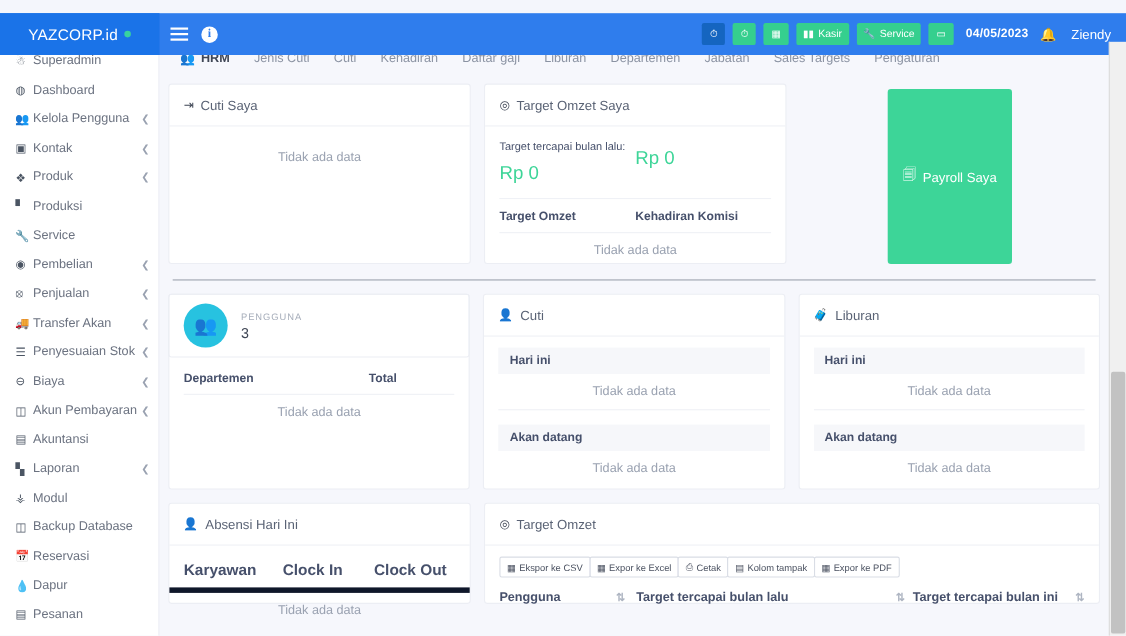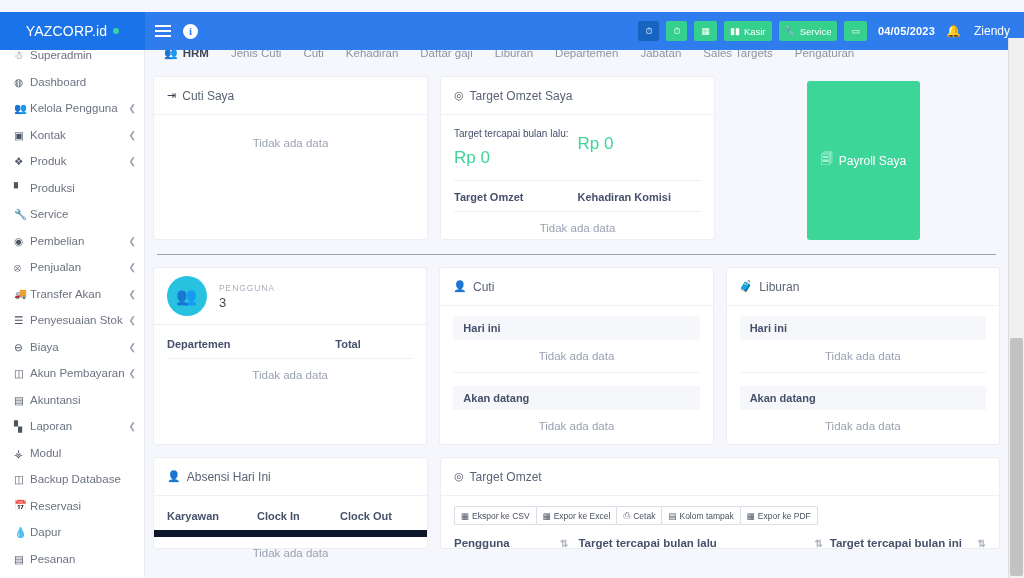--- a/index.html
+++ b/index.html
@@ -205,22 +205,22 @@
     color: #46506b; padding: 6px 10px; margin: 0 0 0 0;
   }
   .band-wrap { padding: 0 13px; }
   .band-rule { border-bottom: 1px solid #eff1f6; }
 
   
   .c-absensi { width: 275px; height: 92px; }
   .c-targetomzet { flex: 1; height: 92px; }
 
   .abs-head {
-    display: flex; font-size: 11px; font-weight: bold; color: #46506b;
-    padding: 14px 13px 8px 13px; border-bottom: 7px solid #0f172a;
+    display: flex; font-size: 14px; font-weight: bold; color: #46506b;
+    padding: 14px 13px 8px 13px; border-bottom: 5px solid #0f172a;
   }
   .abs-head > div:nth-child(1) { width: 90px; }
   .abs-head > div:nth-child(2) { width: 83px; }
 
   .toolbar { display: flex; padding: 10px 13px 0 13px; }
   .tbtn {
     font-size: 8.5px; color: #4a5160;
     background: #fff; border: 1px solid #d9dde5;
     padding: 3px 6px; margin-right: -1px;
     display: inline-flex; align-items: center; gap: 3px;

